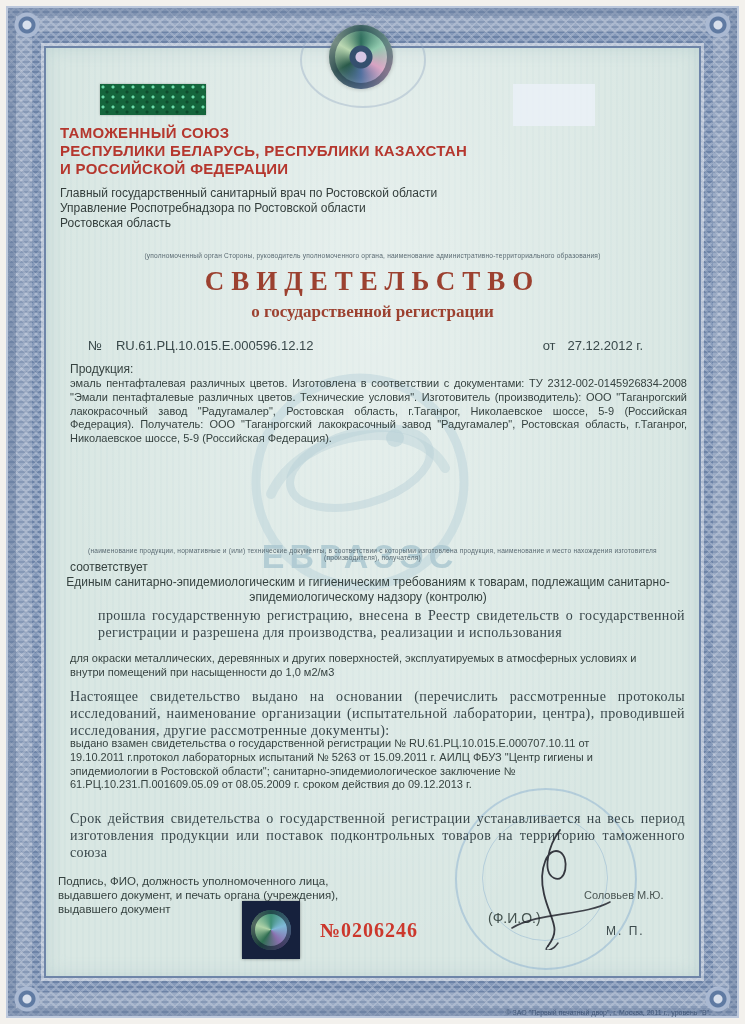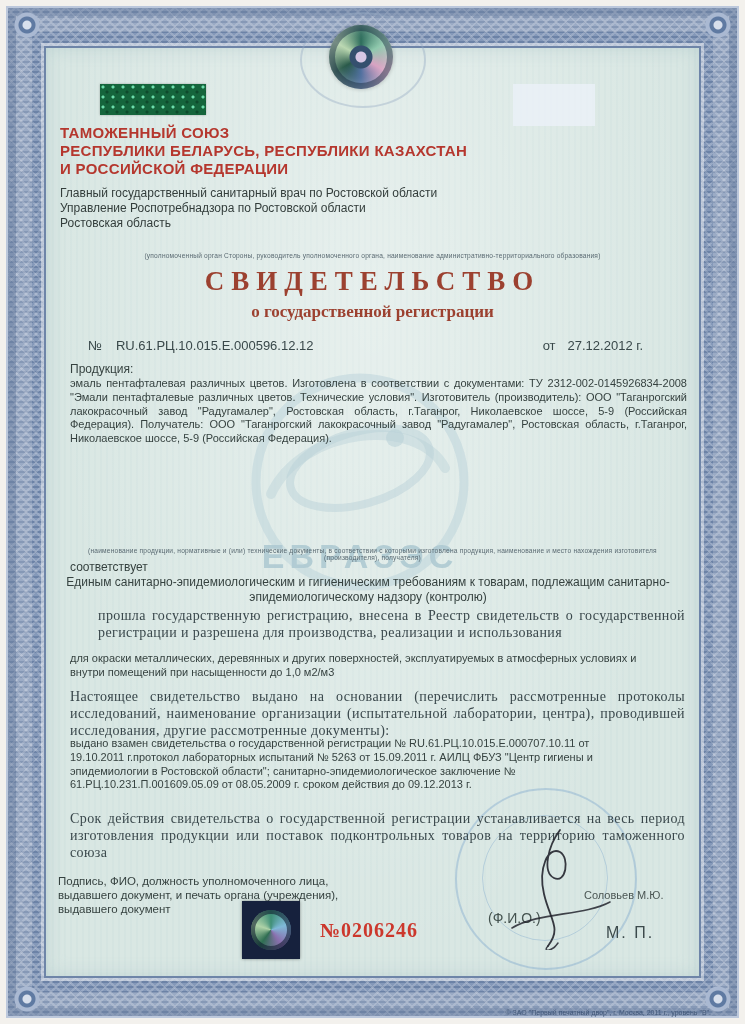--- a/index.html
+++ b/index.html
@@ -65,21 +65,21 @@
     font-size:13px;color:#39484a;}
   .reg-left span{margin-right:14px;}
   .reg-right span{margin-right:12px;}
   .label-12{font-size:12px;color:#35413f;}
   .body-text{font-size:11px;line-height:13.8px;color:#35413f;text-align:justify;}
   .serif-par{font-family:"Liberation Serif", serif;font-size:14px;line-height:17px;color:#39474b;
     text-align:justify;letter-spacing:.4px;}
   .sig-caption{font-size:11.5px;line-height:14px;color:#35413f;}
   .sig-name{font-size:11px;color:#4a5553;}
   .fio-caption{font-size:14px;color:#44524f;}
-  .mp-mark{font-size:16px;color:#3c4a4c;letter-spacing:2px;}
+  .mp-mark{font-size:12px;color:#3c4a4c;letter-spacing:2px;}
   .serial{font-family:"Liberation Serif", serif;font-weight:bold;font-size:20px;color:#cc372c;letter-spacing:1px;}
   .footer{font-size:7px;color:#3f5576;}
   .signature-svg{position:absolute;left:498px;top:824px;z-index:3;}
 </style>
 </head>
 <body>
 
 <div class="page">
 
   <div class="frame"></div>

